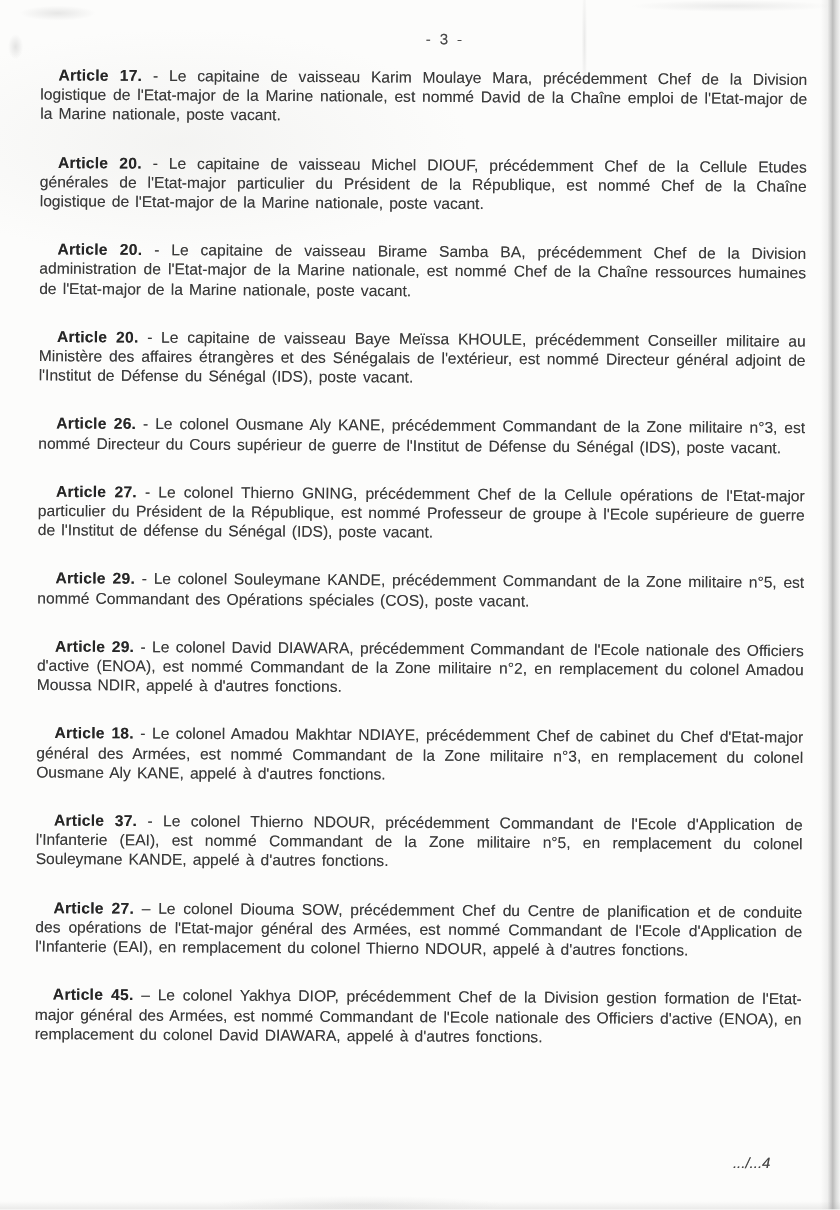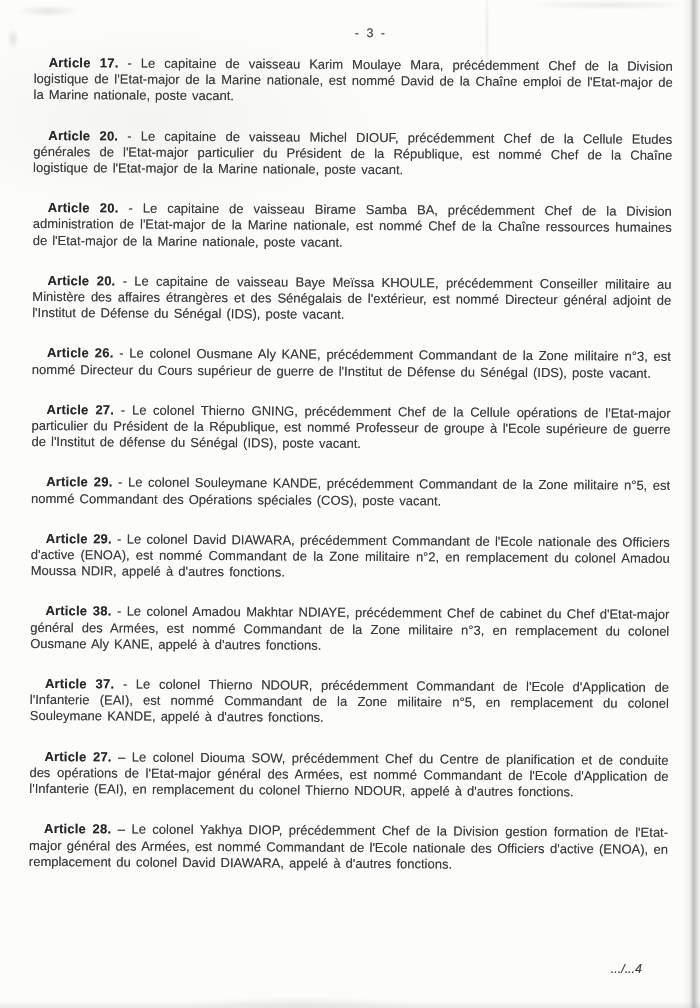--- a/index.html
+++ b/index.html
@@ -116,27 +116,27 @@
   <p class="article"><span class="article-label">Article 20.</span> <span class="article-sep">-</span> <span class="article-body">Le capitaine de vaisseau Baye Meïssa KHOULE, précédemment Conseiller militaire au Ministère des affaires étrangères et des Sénégalais de l'extérieur, est nommé Directeur général adjoint de l'Institut de Défense du Sénégal (IDS), poste vacant.</span></p>
 
   <p class="article"><span class="article-label">Article 26.</span> <span class="article-sep">-</span> <span class="article-body">Le colonel Ousmane Aly KANE, précédemment Commandant de la Zone militaire n°3, est nommé Directeur du Cours supérieur de guerre de l'Institut de Défense du Sénégal (IDS), poste vacant.</span></p>
 
   <p class="article"><span class="article-label">Article 27.</span> <span class="article-sep">-</span> <span class="article-body">Le colonel Thierno GNING, précédemment Chef de la Cellule opérations de l'Etat-major particulier du Président de la République, est nommé Professeur de groupe à l'Ecole supérieure de guerre de l'Institut de défense du Sénégal (IDS), poste vacant.</span></p>
 
   <p class="article"><span class="article-label">Article 29.</span> <span class="article-sep">-</span> <span class="article-body">Le colonel Souleymane KANDE, précédemment Commandant de la Zone militaire n°5, est nommé Commandant des Opérations spéciales (COS), poste vacant.</span></p>
 
   <p class="article"><span class="article-label">Article 29.</span> <span class="article-sep">-</span> <span class="article-body">Le colonel David DIAWARA, précédemment Commandant de l'Ecole nationale des Officiers d'active (ENOA), est nommé Commandant de la Zone militaire n°2, en remplacement du colonel Amadou Moussa NDIR, appelé à d'autres fonctions.</span></p>
 
-  <p class="article"><span class="article-label">Article 38.</span> <span class="article-sep">-</span> <span class="article-body">Le colonel Amadou Makhtar NDIAYE, précédemment Chef de cabinet du Chef d'Etat-major général des Armées, est nommé Commandant de la Zone militaire n°3, en remplacement du colonel Ousmane Aly KANE, appelé à d'autres fonctions.</span></p>
+  <p class="article"><span class="article-label">Article 18.</span> <span class="article-sep">-</span> <span class="article-body">Le colonel Amadou Makhtar NDIAYE, précédemment Chef de cabinet du Chef d'Etat-major général des Armées, est nommé Commandant de la Zone militaire n°3, en remplacement du colonel Ousmane Aly KANE, appelé à d'autres fonctions.</span></p>
 
   <p class="article"><span class="article-label">Article 37.</span> <span class="article-sep">-</span> <span class="article-body">Le colonel Thierno NDOUR, précédemment Commandant de l'Ecole d'Application de l'Infanterie (EAI), est nommé Commandant de la Zone militaire n°5, en remplacement du colonel Souleymane KANDE, appelé à d'autres fonctions.</span></p>
 
   <p class="article"><span class="article-label">Article 27.</span> <span class="article-sep">–</span> <span class="article-body">Le colonel Diouma SOW, précédemment Chef du Centre de planification et de conduite des opérations de l'Etat-major général des Armées, est nommé Commandant de l'Ecole d'Application de l'Infanterie (EAI), en remplacement du colonel Thierno NDOUR, appelé à d'autres fonctions.</span></p>
 
-  <p class="article"><span class="article-label">Article 28.</span> <span class="article-sep">–</span> <span class="article-body">Le colonel Yakhya DIOP, précédemment Chef de la Division gestion formation de l'Etat-major général des Armées, est nommé Commandant de l'Ecole nationale des Officiers d'active (ENOA), en remplacement du colonel David DIAWARA, appelé à d'autres fonctions.</span></p>
+  <p class="article"><span class="article-label">Article 45.</span> <span class="article-sep">–</span> <span class="article-body">Le colonel Yakhya DIOP, précédemment Chef de la Division gestion formation de l'Etat-major général des Armées, est nommé Commandant de l'Ecole nationale des Officiers d'active (ENOA), en remplacement du colonel David DIAWARA, appelé à d'autres fonctions.</span></p>
 </div>
 
   </div>
 
   <div class="footer-mark">.../...4</div>
 
   <div class="scan-band-right"></div>
   <div class="scan-band-bottom"></div>
 
 </div>

